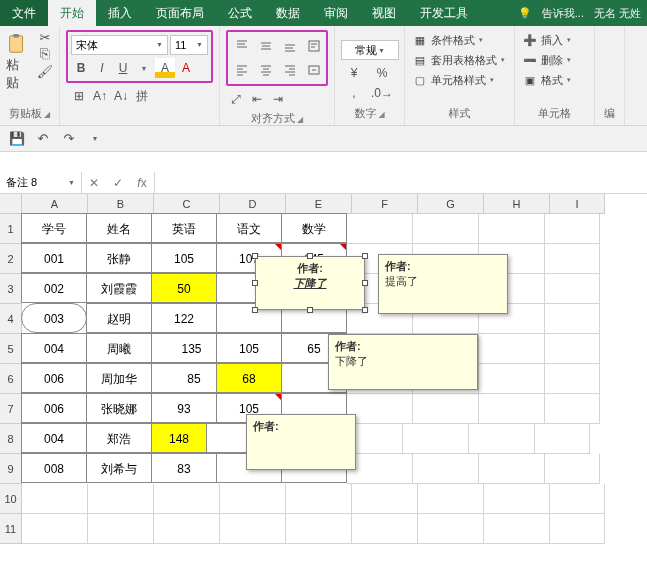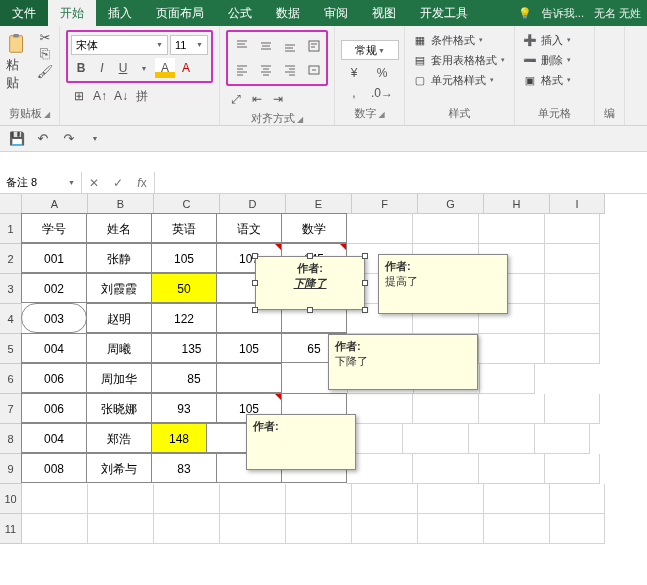--- a/index.html
+++ b/index.html
@@ -409,20 +409,21 @@
             <div class="cell colE bordered" style="width: 66px;">65<div class="red-tri"></div></div>
             <div class="cell colF" style="width: 66px;"></div>
             <div class="cell colG" style="width: 66px;"></div>
             <div class="cell colH" style="width: 66px;"></div>
             <div class="cell colI" style="width: 55px;"></div>
           </div>
           <div class="cell-row">
             <div class="cell colA bordered" style="width: 66px;">006</div>
             <div class="cell colB bordered" style="width: 66px;">周加华</div>
             <div class="cell colC bordered" style="width: 66px; padding-left: 20px;">85</div>
+            <div class="cell colD bordered yellow" style="width: 66px;">68</div>
             <div class="cell colE bordered" style="width: 66px;"></div>
             <div class="cell colF" style="width: 66px;"></div>
             <div class="cell colG" style="width: 66px;"></div>
             <div class="cell colH" style="width: 66px;"></div>
             <div class="cell colI" style="width: 55px;"></div>
           </div>
           <div class="cell-row">
             <div class="cell colA bordered" style="width: 66px;">006</div>
             <div class="cell colB bordered" style="width: 66px;">张晓娜</div>
             <div class="cell colC bordered" style="width: 66px;">93</div>

